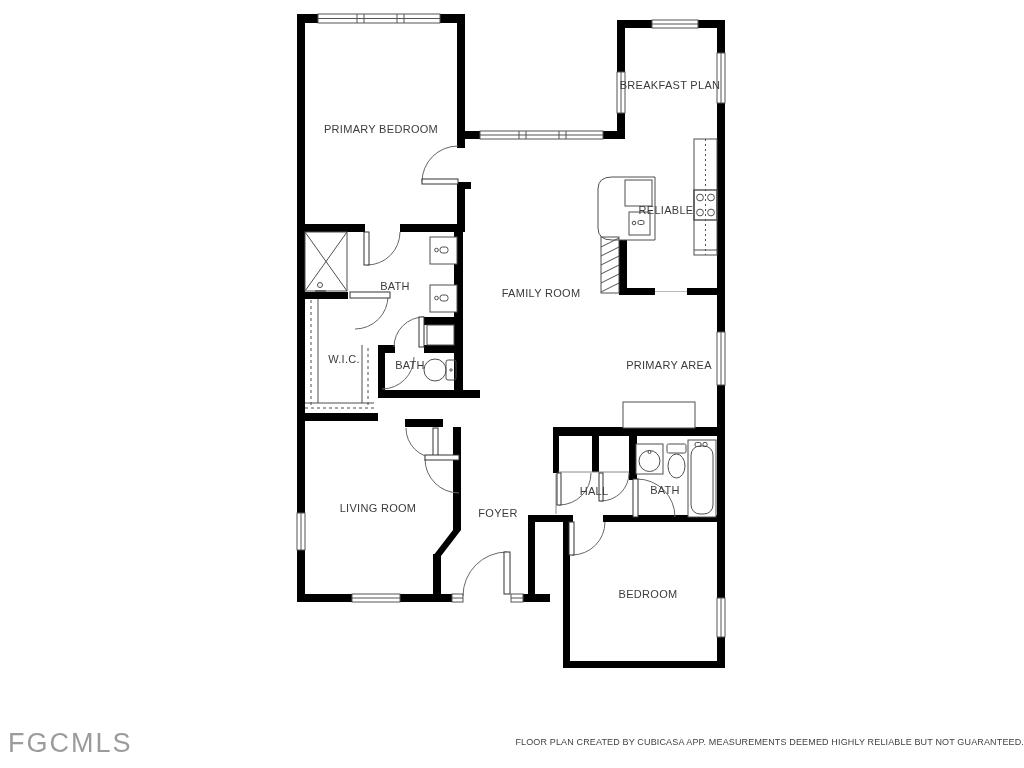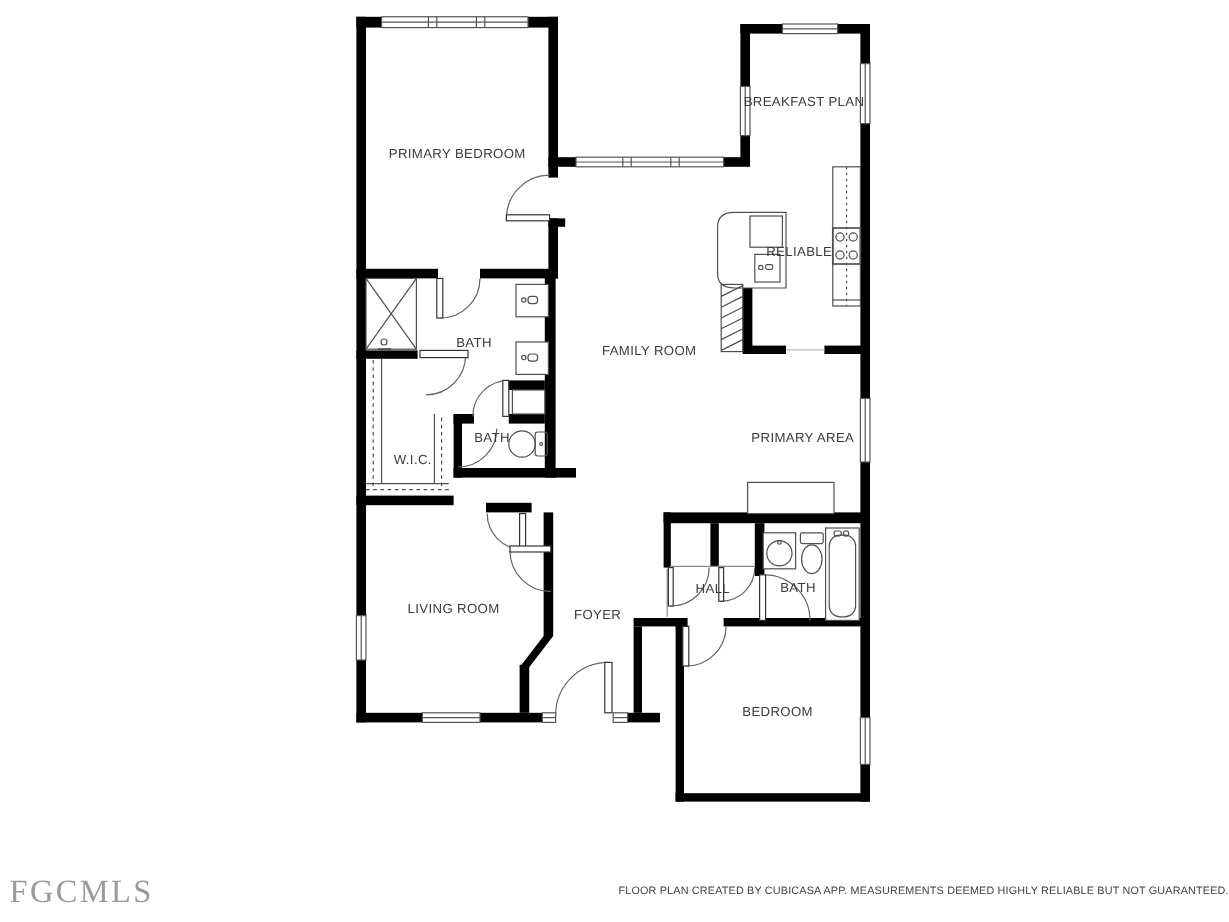--- a/index.html
+++ b/index.html
@@ -8,21 +8,20 @@
     font-family:"Liberation Sans",sans-serif;overflow:hidden;
   }
   .plan-svg{position:absolute;left:0;top:0;}
   .room-label{
     position:absolute;transform:translate(-50%,-50%);
     font-size:11px;color:#3b3b3b;letter-spacing:.3px;white-space:nowrap;
   }
   .watermark{
     position:absolute;left:8px;top:728px;font-size:27px;color:#9b9b9b;
     letter-spacing:2px;
-    font-family:Liberation Serif, serif;
   }
   .disclaimer{
     position:absolute;left:0;top:737px;width:100%;text-align:right;
     font-size:9px;color:#3f3f3f;letter-spacing:.15px;
   }
 </style>
 </head>
 <body>
 
 <div>
@@ -276,21 +275,21 @@
       <path d="M 605 522 A 33 33 0 0 1 572 555"></path>
       <rect x="569" y="522" width="5" height="33" fill="#ffffff" stroke="#333333"></rect>
     </g>
   </g>
 </svg>
 
 <div class="room-label" style="left:381px;top:129px">PRIMARY BEDROOM</div>
 <div class="room-label" style="left:670px;top:85px">BREAKFAST PLAN</div>
 <div class="room-label" style="left:666px;top:210px">RELIABLE</div>
 <div class="room-label" style="left:395px;top:286px">BATH</div>
-<div class="room-label" style="left:344px;top:384px">W.I.C.</div>
+<div class="room-label" style="left:344px;top:359px">W.I.C.</div>
 <div class="room-label" style="left:410px;top:365px">BATH</div>
 <div class="room-label" style="left:541px;top:293px">FAMILY ROOM</div>
 <div class="room-label" style="left:669px;top:365px">PRIMARY AREA</div>
 <div class="room-label" style="left:378px;top:508px">LIVING ROOM</div>
 <div class="room-label" style="left:498px;top:513px">FOYER</div>
 <div class="room-label" style="left:594px;top:491px">HALL</div>
 <div class="room-label" style="left:665px;top:490px">BATH</div>
 <div class="room-label" style="left:648px;top:594px">BEDROOM</div>
 
 <div class="watermark">FGCMLS</div>

